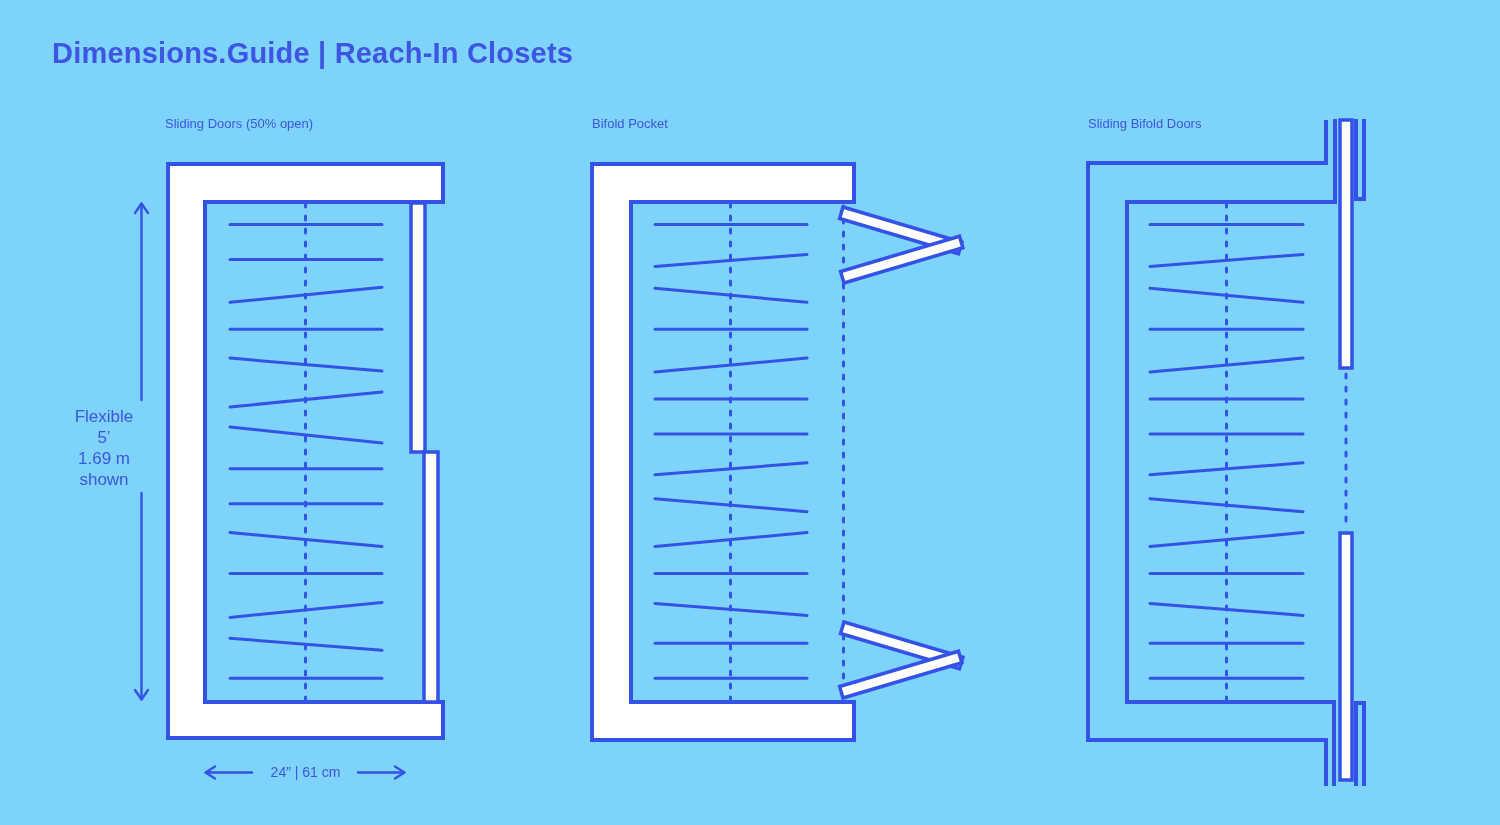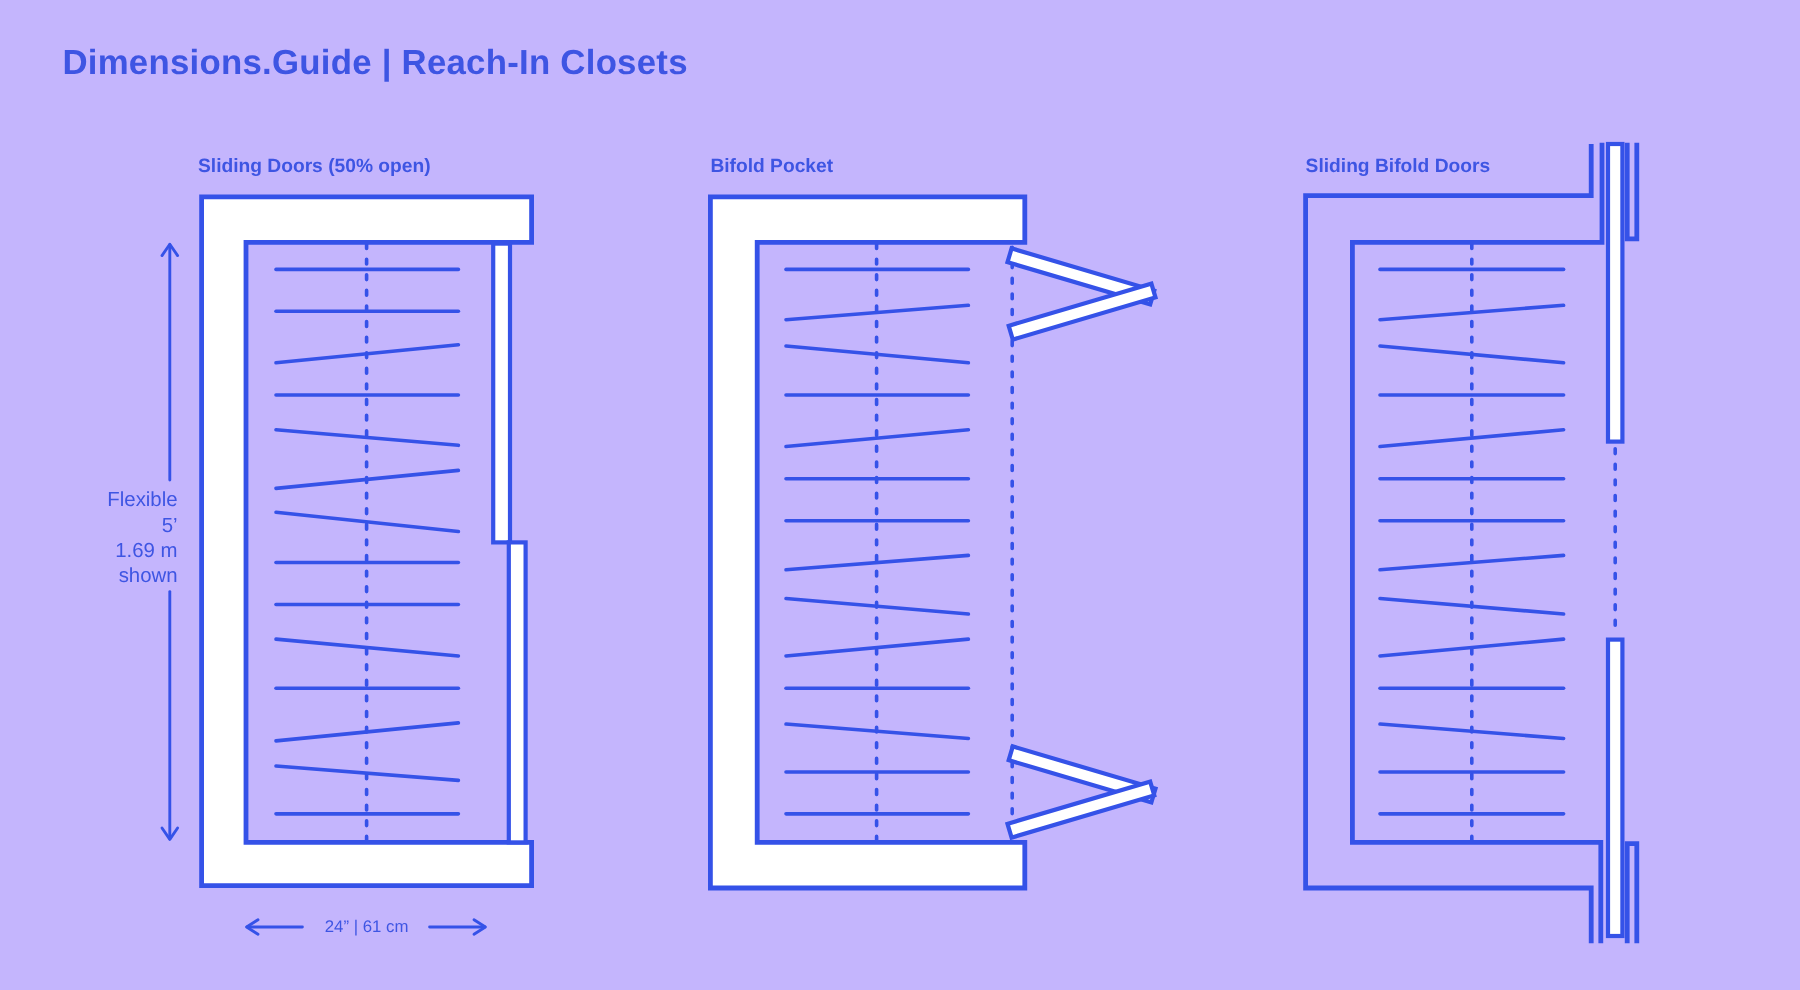--- a/index.html
+++ b/index.html
@@ -6,44 +6,44 @@
   .stage{
     position:relative;width:1500px;height:825px;background:#fff;overflow:hidden;
     font-family:"Liberation Sans",sans-serif;
     --text:#3E55E3;--line:#3552E8;
   }
   .title{
     position:absolute;left:52px;top:37px;
     font-size:29px;font-weight:700;color:var(--text);letter-spacing:.2px;white-space:nowrap;
   }
   .dlabel{
-    position:absolute;top:130px;
-    font-size:16px;font-weight:700;color:var(--text);white-space:nowrap;
+    position:absolute;top:116px;
+    font-size:13px;font-weight:400;color:var(--text);white-space:nowrap;
   }
   .dim-v{
-    position:absolute;left:60px;top:406px;width:88px;text-align:right;
+    position:absolute;left:60px;top:406px;width:88px;text-align:center;
     font-size:17px;line-height:21px;color:var(--text);
   }
   .dim-v span{display:block;}
   .dim-h{
     position:absolute;left:205px;top:762px;width:201px;height:21px;line-height:21px;
     text-align:center;font-size:14px;color:var(--text);white-space:nowrap;
   }
   svg.canvas{position:absolute;left:0;top:0;}
   .wall{fill:#fff;stroke:var(--line);stroke-width:4;stroke-linejoin:miter;}
   .wall-open{fill:none;stroke:var(--line);stroke-width:4;stroke-linejoin:miter;}
   .panel{fill:#fff;stroke:var(--line);stroke-width:3.5;stroke-linejoin:miter;}
   .dash{fill:none;stroke:var(--line);stroke-width:3;stroke-dasharray:4 9;stroke-linecap:round;}
   .hang line{stroke:var(--line);stroke-width:3;stroke-linecap:round;}
   .dim{stroke:var(--line);stroke-width:2.4;fill:none;stroke-linecap:round;stroke-linejoin:round;}
 </style>
 </head>
 <body>
 
-<div class="stage" style="--text: #3E55E3; --line: #3552E8; background: #c4b5fd;">
+<div class="stage" style="--text: #3E55E3; --line: #3552E8; background: #7dd3fc;">
 
   <div class="title">Dimensions.Guide | Reach-In Closets</div>
 
   <div class="dlabel" style="left:165px">Sliding Doors (50% open)</div>
   <div class="dlabel" style="left:592px">Bifold Pocket</div>
   <div class="dlabel" style="left:1088px">Sliding Bifold Doors</div>
 
   <div class="dim-v">
     <span>Flexible</span>
     <span>5’</span>

